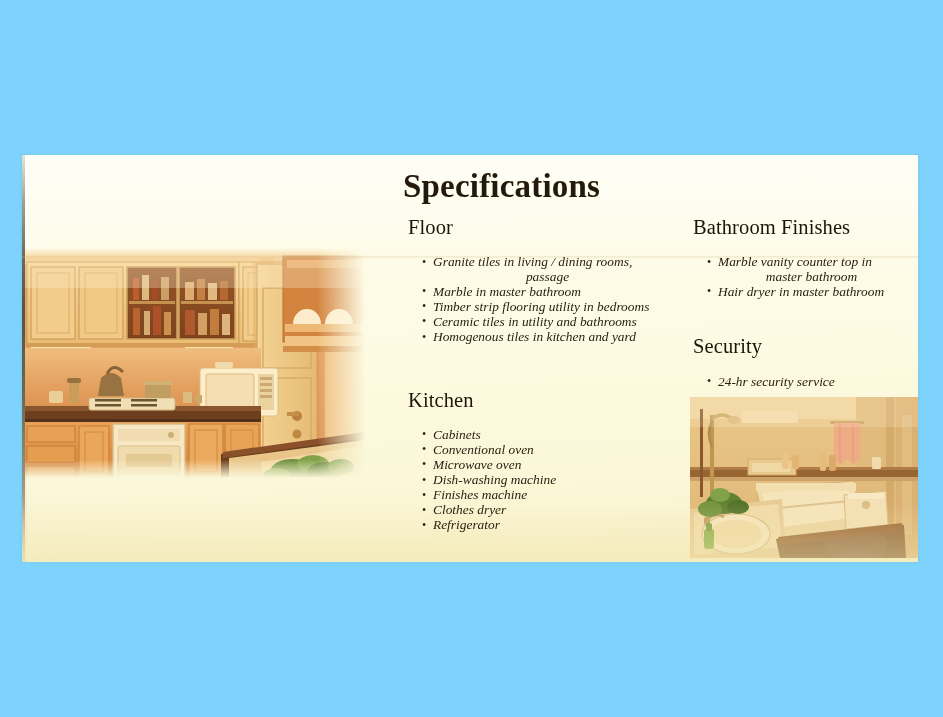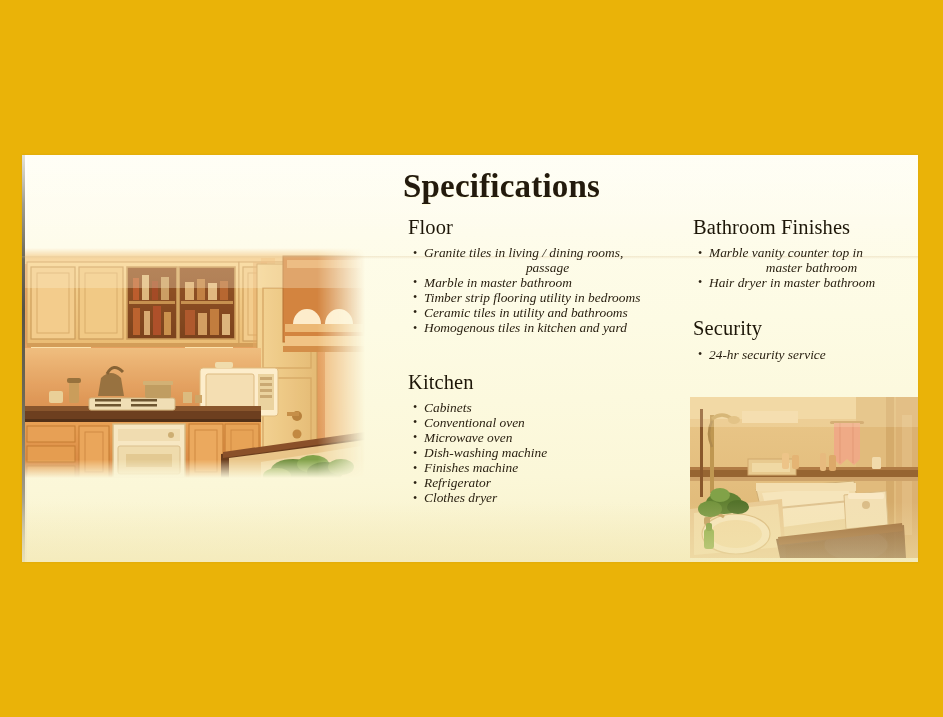--- a/index.html
+++ b/index.html
@@ -14,21 +14,21 @@
     font-family: "Liberation Serif", "DejaVu Serif", serif;
     overflow: hidden;
     position: relative;
   }
 
   
   .scan-stage {
     position: absolute;
     left: 0; top: 0;
     width: 943px; height: 717px;
-    background: #eab308;
+    background: #7dd3fc;
   }
 
   .brochure {
     position: absolute;
     left: 22px;
     top: 155px;
     width: 896px;
     height: 407px;
     background:
       linear-gradient(178.5deg, #fffdf0 0%, #fdfbe4 42%, #fbf7d8 78%, #f7f0c8 100%);
@@ -110,21 +110,21 @@
     font-weight: 400;
     color: #1d1608;
     line-height: 1.03;
     letter-spacing: .1px;
     margin: 0 0 1px 3px;
     white-space: nowrap;
   }
 
   .bullets {
     list-style: none;
-    margin: 8px;
+    margin: 17px;
     padding: 0;
   }
   .bullets li {
     position: relative;
     font-style: italic;
     font-size: 13.4px;
     line-height: 14.6px;
     color: #2a2112;
     padding-left: 11px;
     margin: 0 0 .5px 0;
@@ -484,22 +484,22 @@
         <div class="gap-lg"></div>
 
         <div class="section">
           <div class="sec-head">Kitchen</div>
           <ul class="bullets">
             <li>Cabinets</li>
             <li>Conventional oven</li>
             <li>Microwave oven</li>
             <li>Dish-washing machine</li>
             <li>Finishes machine</li>
+            <li>Clothes dryer</li>
             <li>Refrigerator</li>
-            <li>Clothes dryer</li>
           </ul>
         </div>
       </div>
 
       <div class="col col-right">
 
         <div class="section">
           <div class="sec-head">Bathroom Finishes</div>
           <ul class="bullets">
             <li><span>Marble vanity counter top in</span><span class="cont">master bathroom</span></li>

